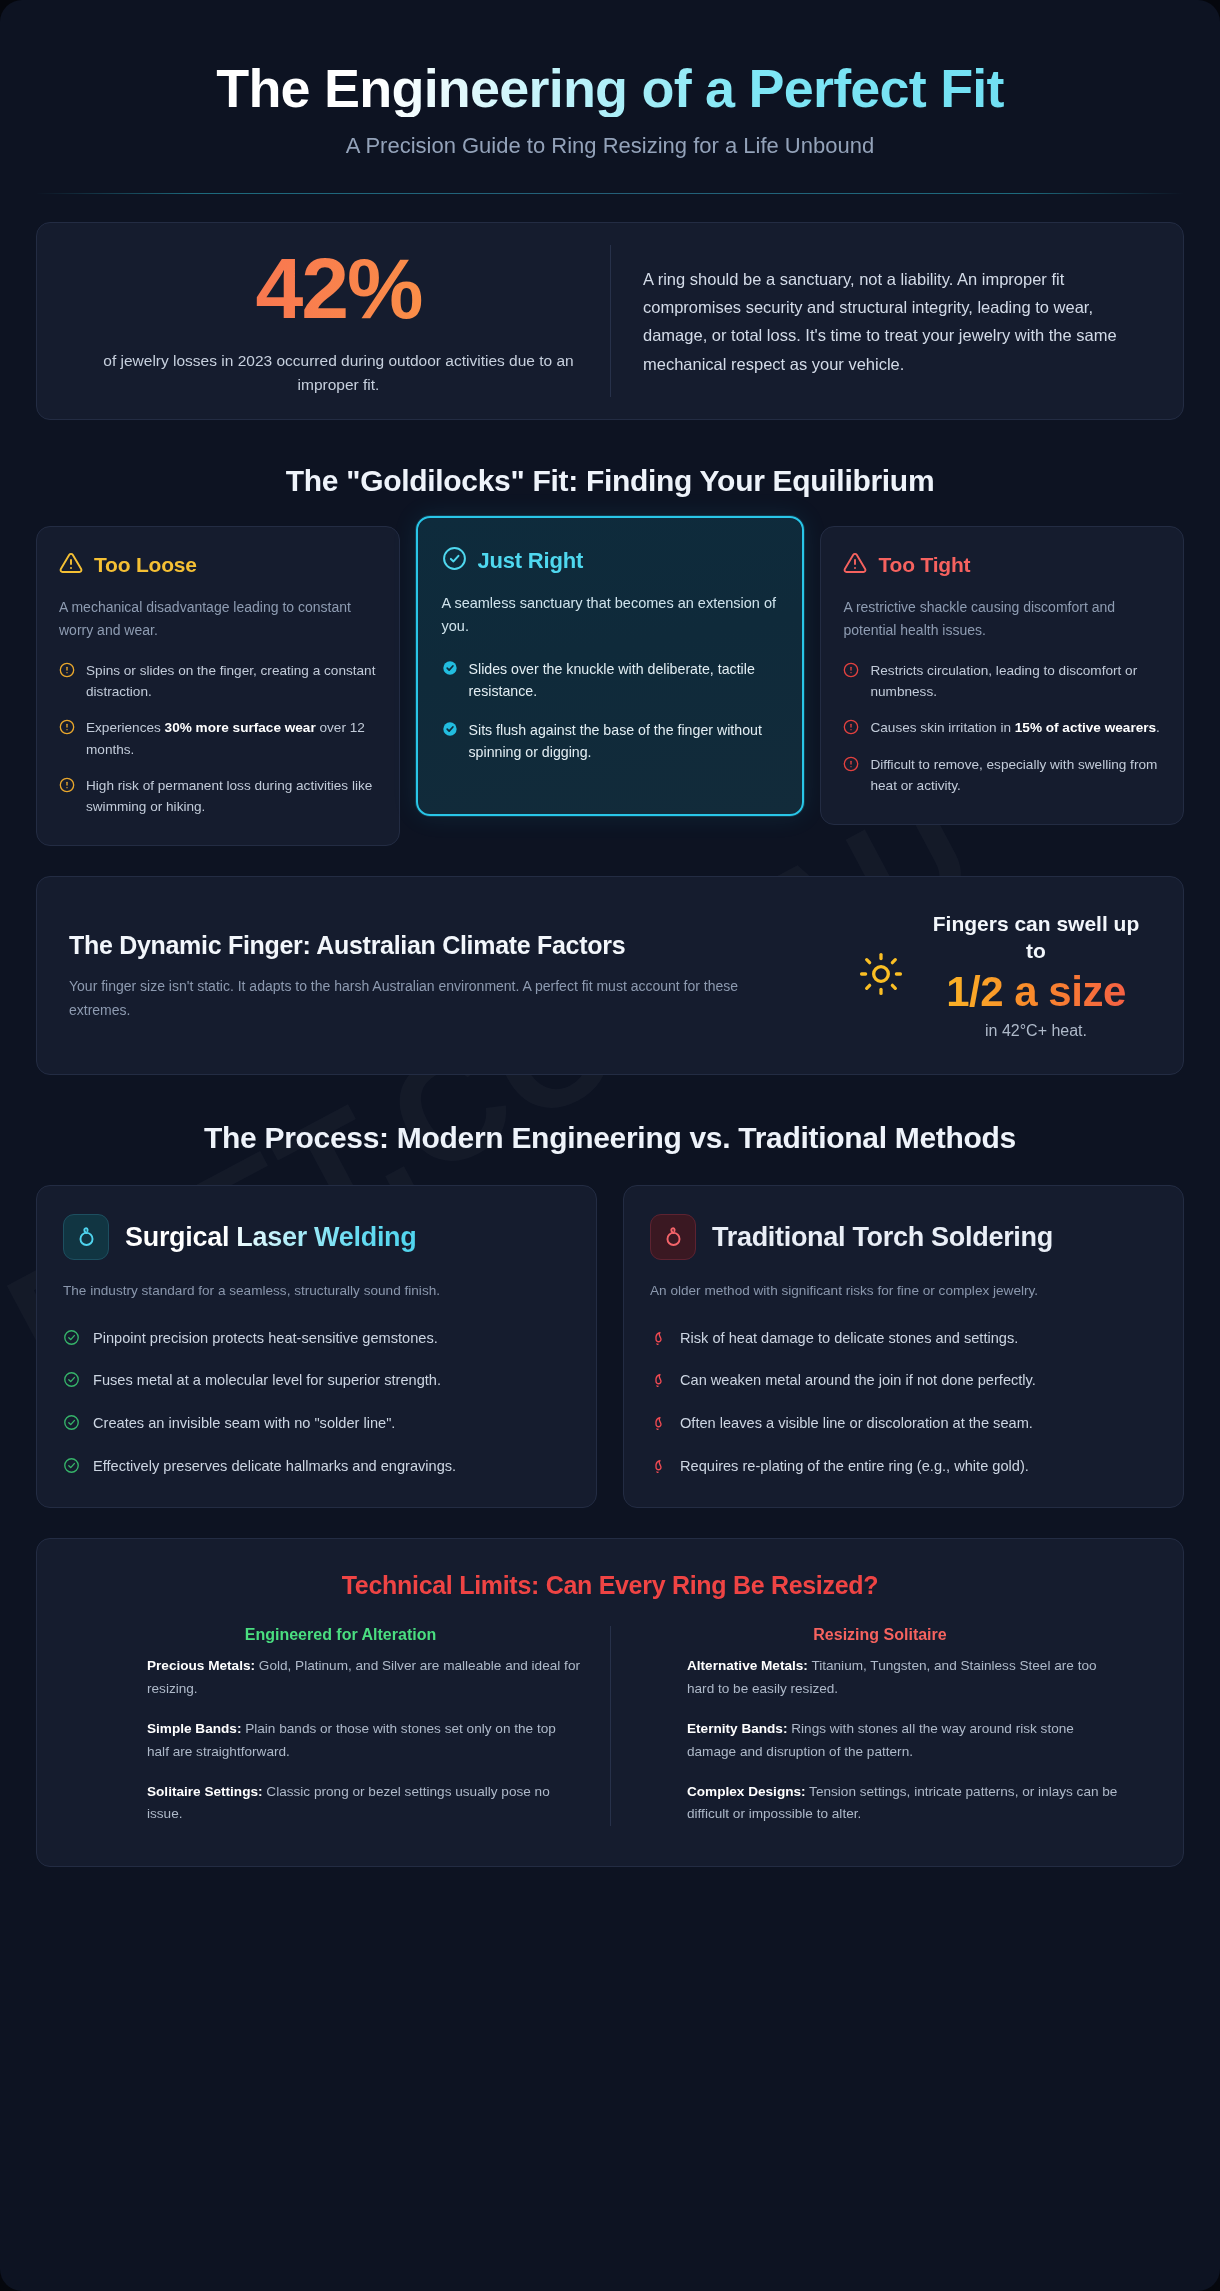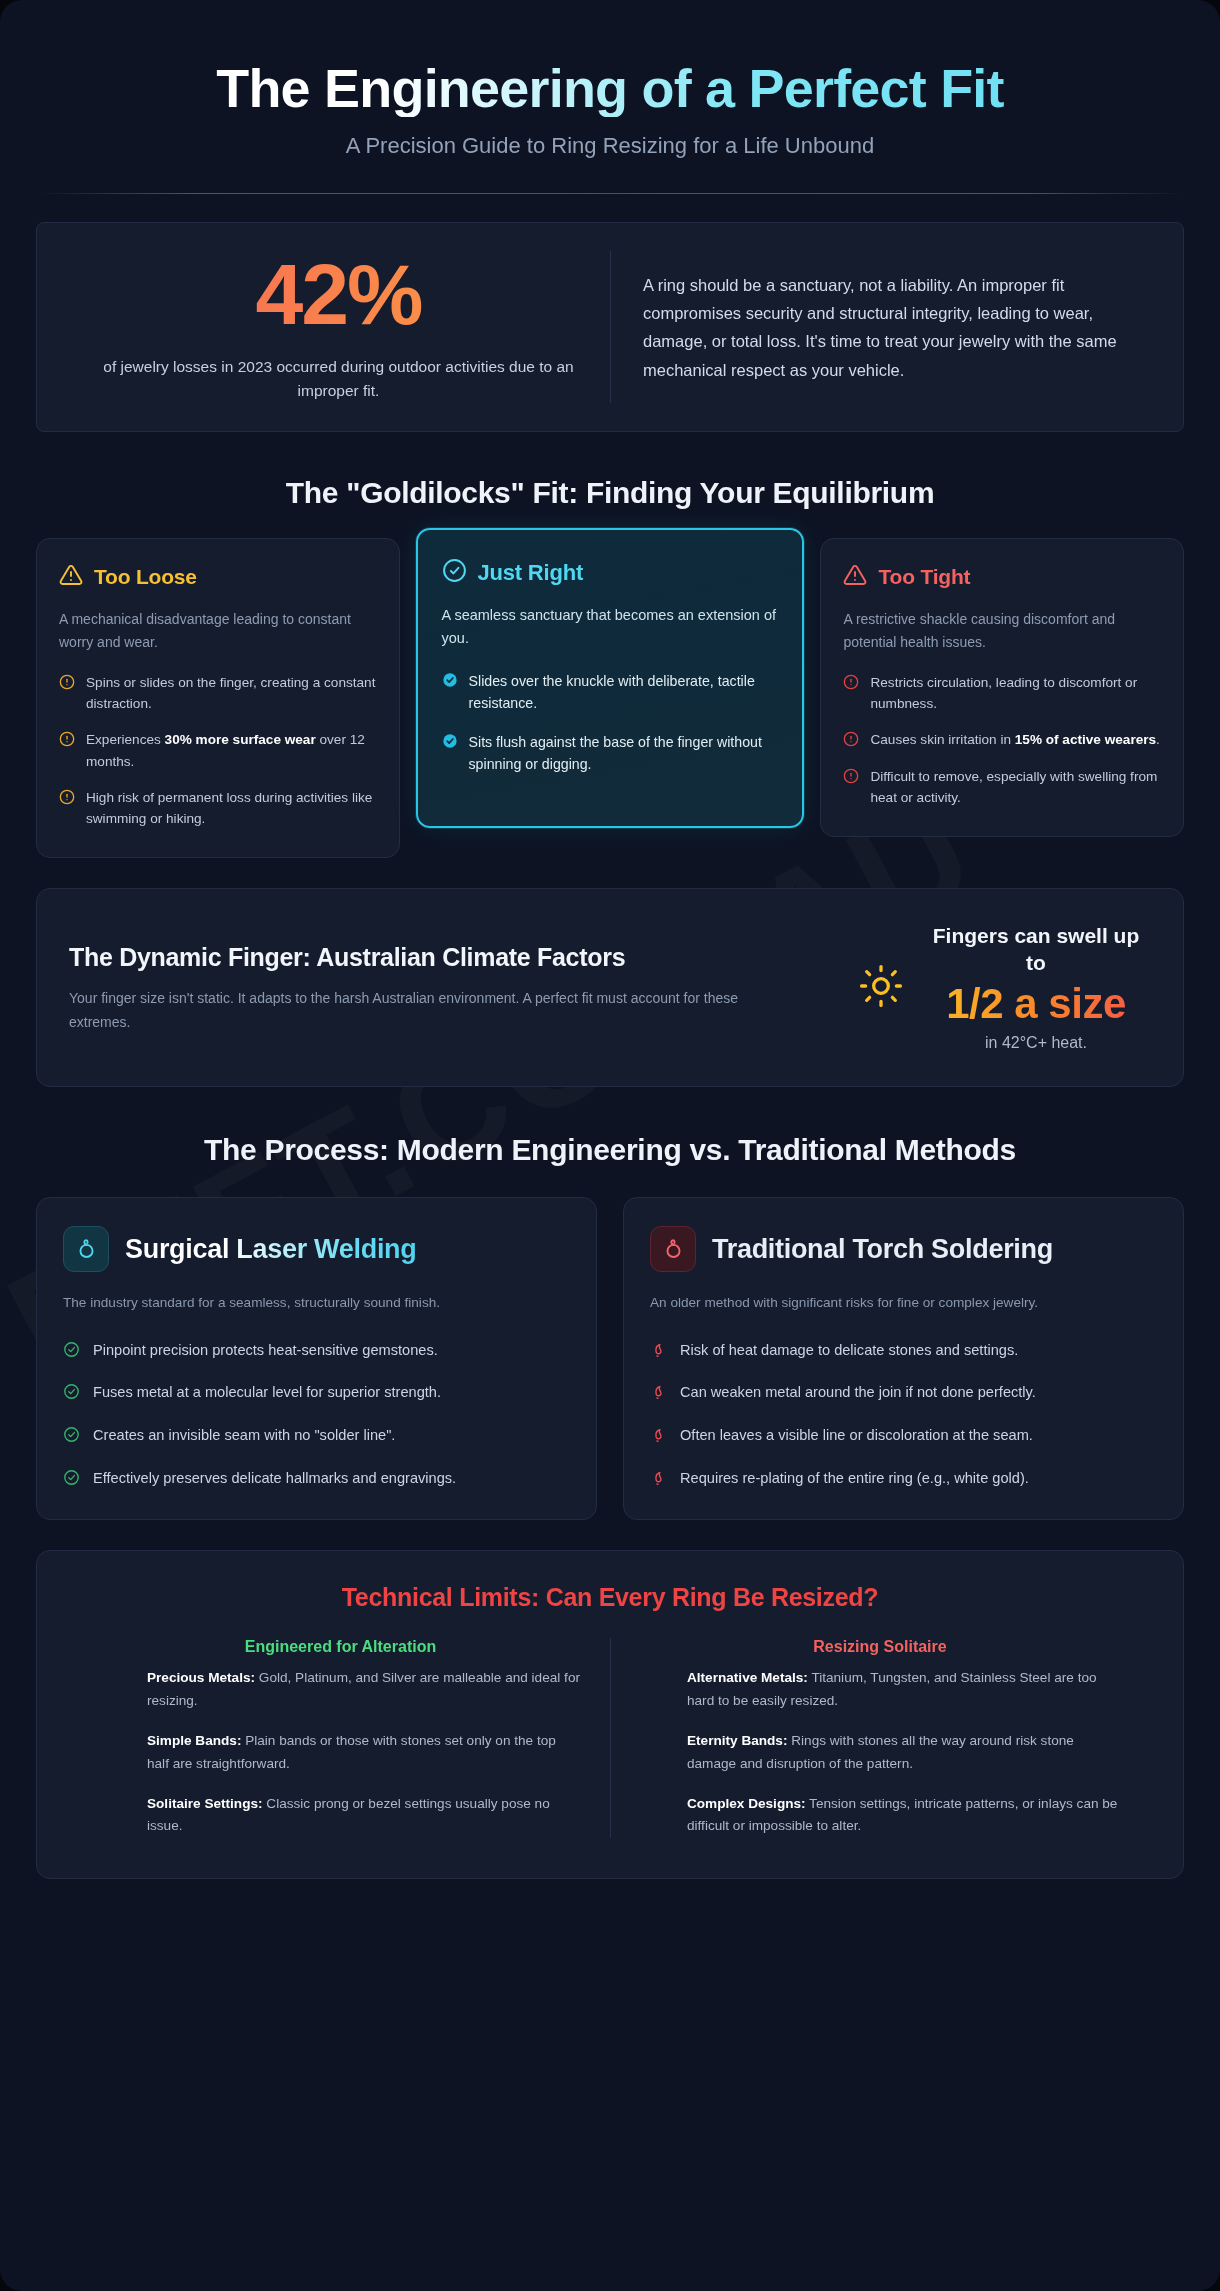--- a/index.html
+++ b/index.html
@@ -68,22 +68,21 @@
     background: #151c2e;
     border: 1px solid #232c43;
     border-radius: 14px;
   }
 
   
   .stat-banner {
     margin-top: 28px;
     display: flex;
     align-items: stretch;
-    padding: 28px 30px;
-    border-radius: 8px;
+    padding: 22px 30px;
   }
   .stat-left {
     width: 50%;
     text-align: center;
     padding: 0 26px;
     display: flex;
     flex-direction: column;
     justify-content: center;
   }
   .stat-number {

